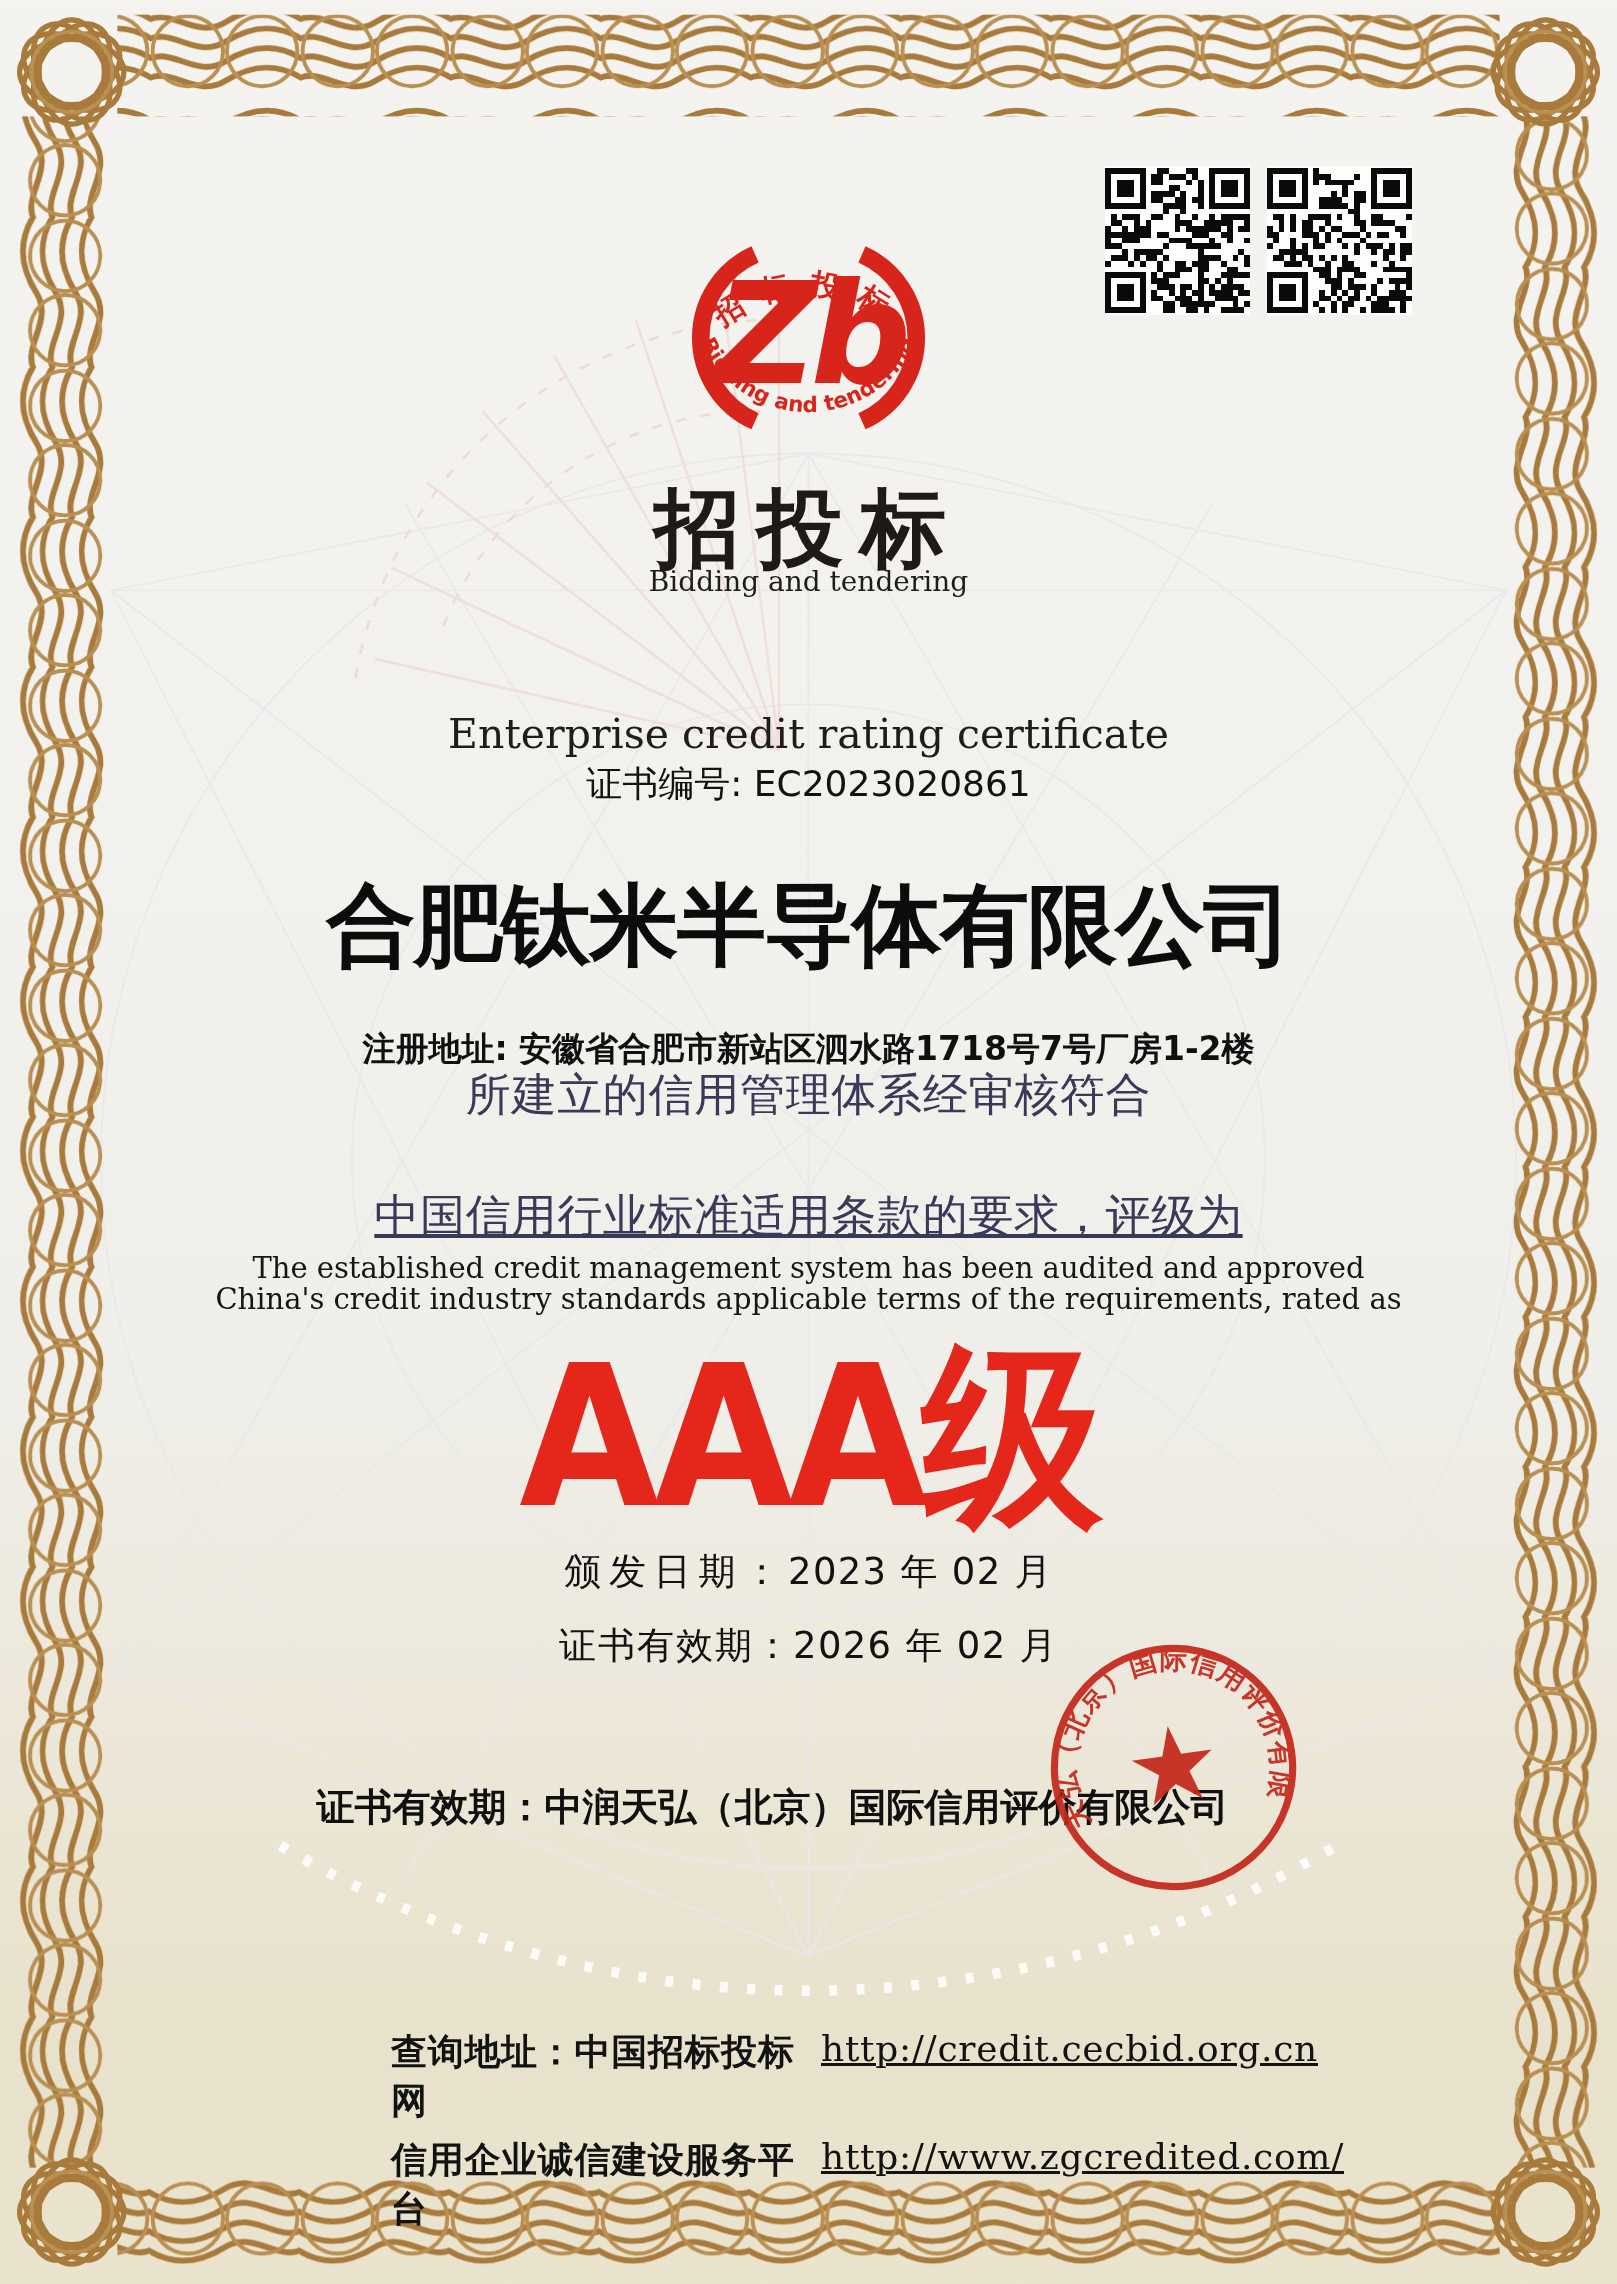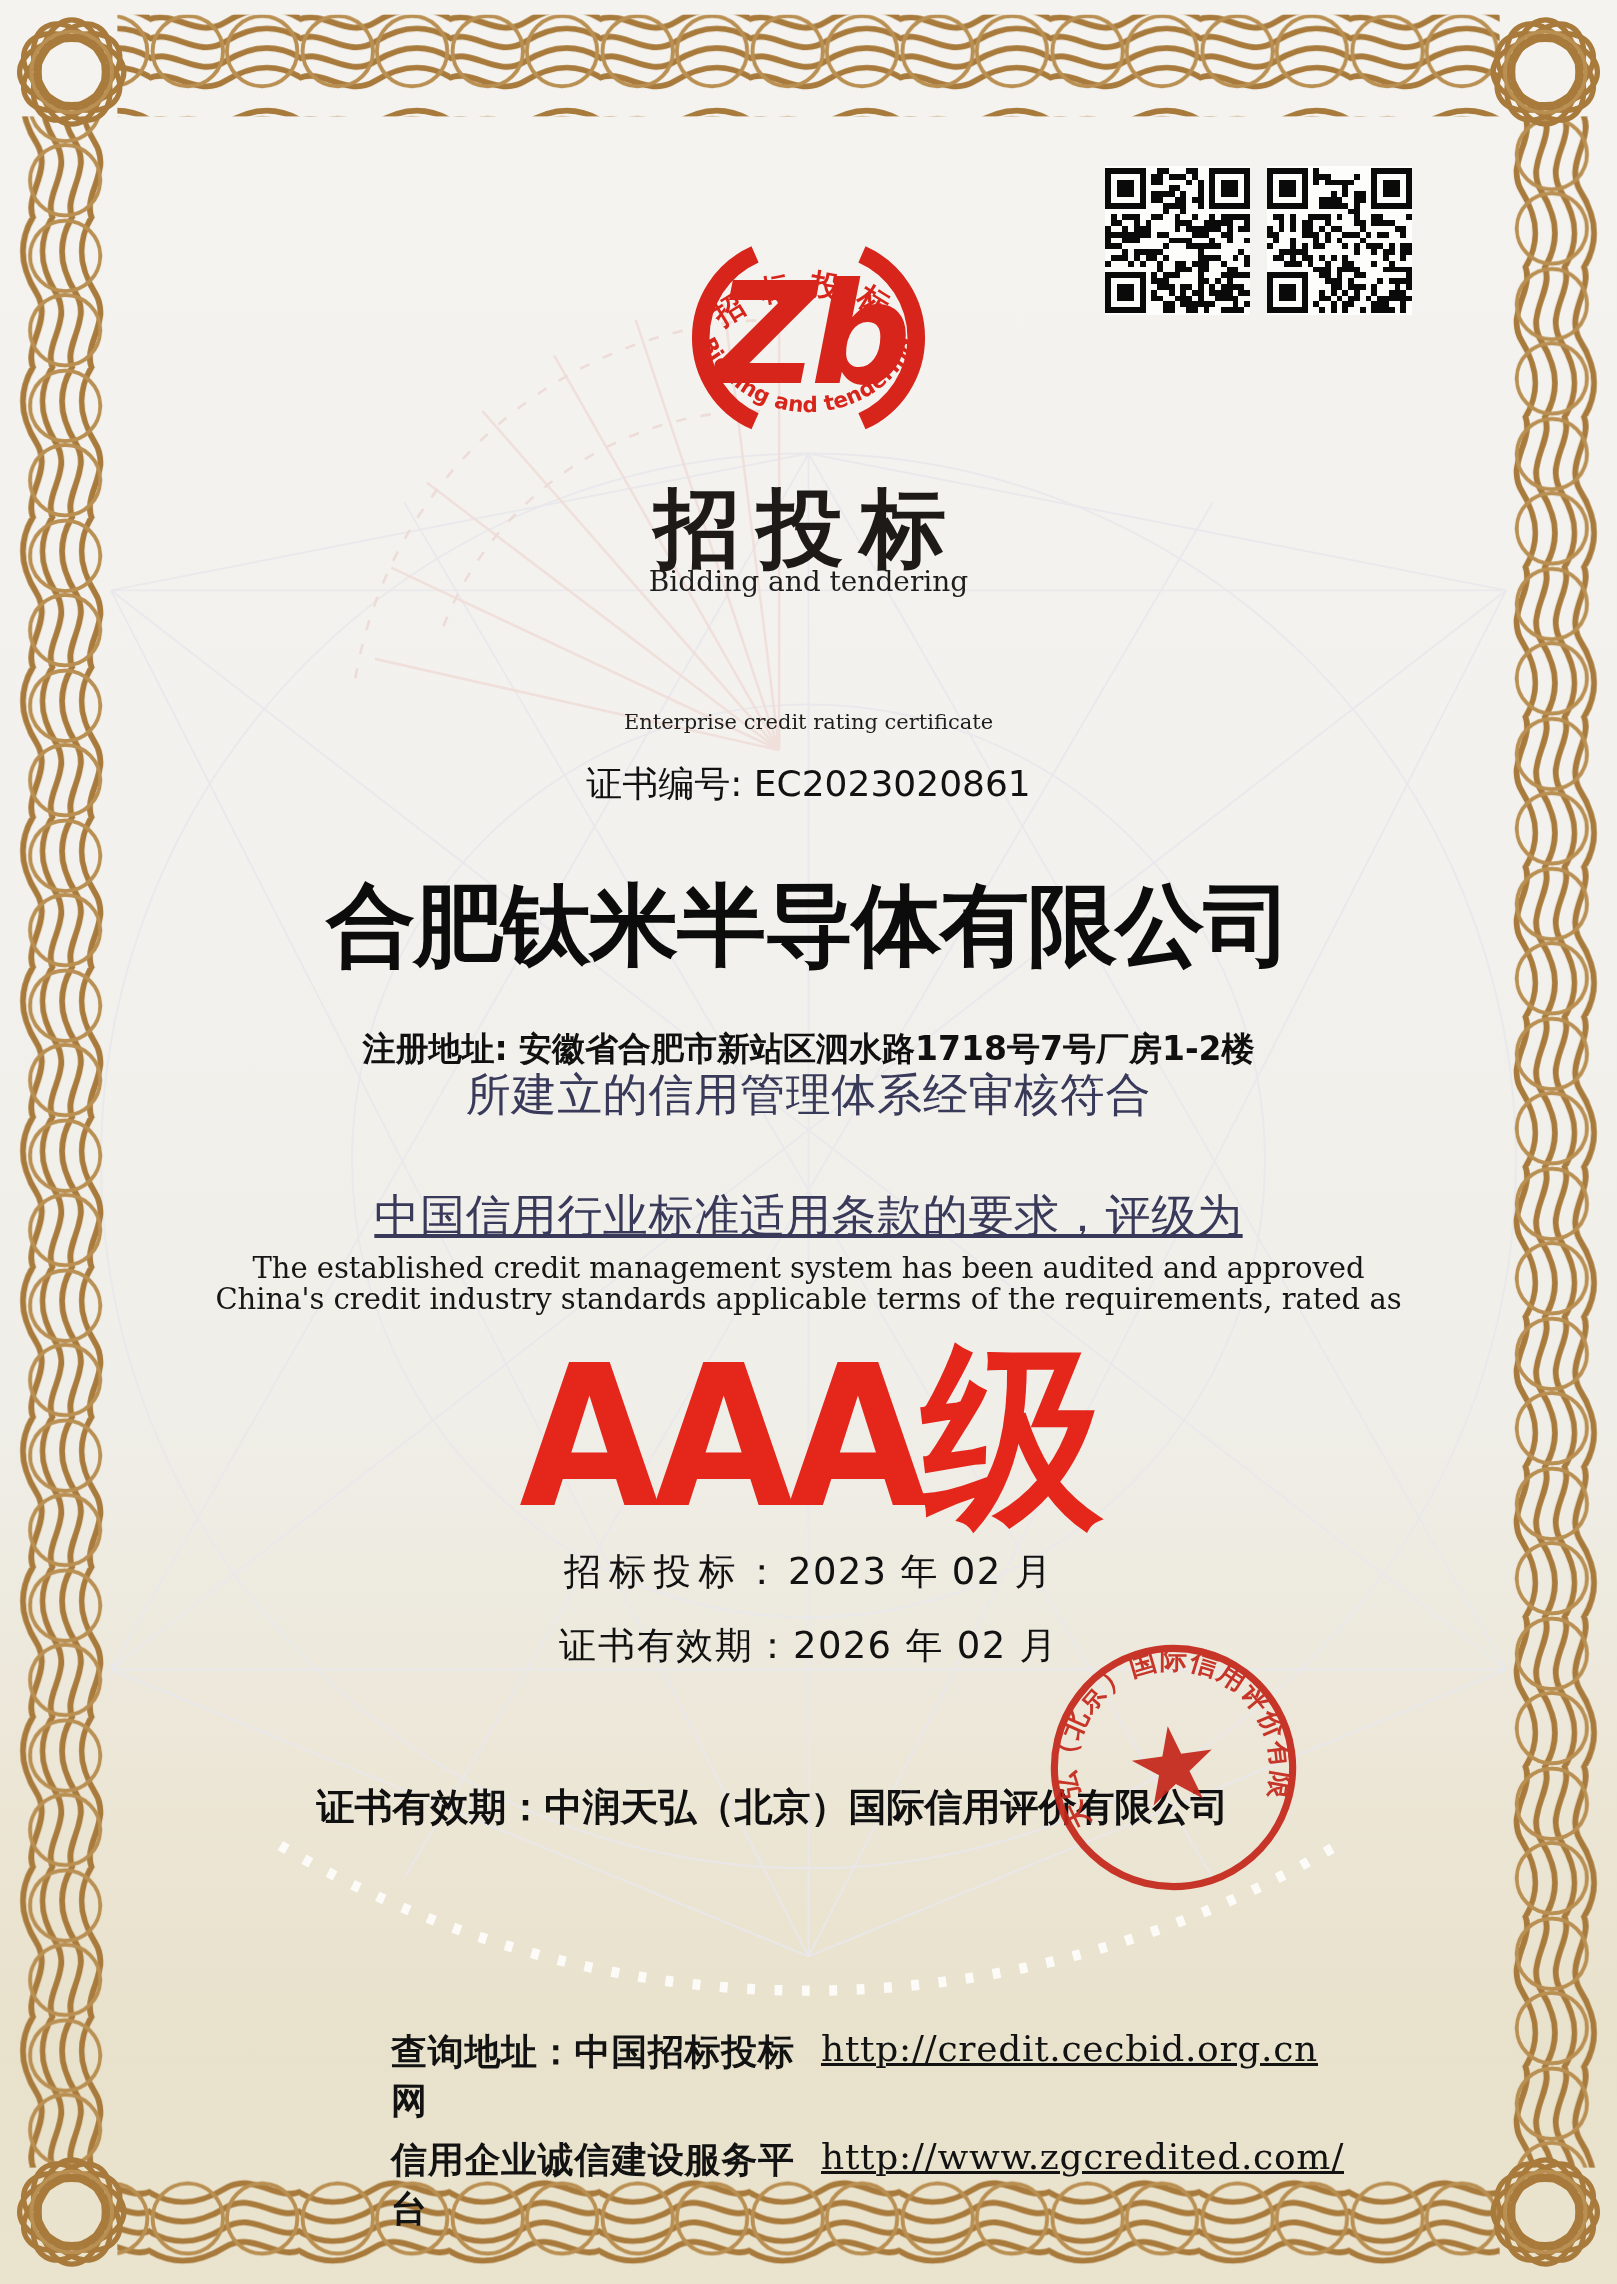--- a/index.html
+++ b/index.html
@@ -7,21 +7,21 @@
     position:relative;width:1617px;height:2284px;overflow:hidden;
     background:linear-gradient(180deg,#f4f3ef 0%,#f2f1ed 40%,#efeee8 62%,#ece6d6 78%,#e8e1cb 90%,#eae3ce 100%);
     font-family:"DejaVu Sans","Liberation Sans",sans-serif;
   }
   .layer{position:absolute;left:0;top:0;width:100%;height:100%;}
   .abs{position:absolute;left:0;right:0;text-align:center;white-space:nowrap;}
   .serif{font-family:"DejaVu Serif","Liberation Serif",serif;}
   .title-cn{top:471px;font-size:86px;font-weight:700;letter-spacing:17px;color:#1d1a17;}
   .title-en{top:565px;font-size:28px;font-weight:400;color:#1f1d1b;}
   .subtitle-cn{top:612px;font-size:93px;font-weight:700;letter-spacing:2.6px;color:#1d1a17;}
-  .subtitle-en{top:710px;font-size:21px;color:#1f1d1b;}
+  .subtitle-en{top:710px;font-size:41px;color:#1f1d1b;}
   .cert-no{top:760px;font-size:36px;font-weight:500;color:#121212;}
   .company{top:866px;font-size:89px;font-weight:900;letter-spacing:-1.3px;color:#0c0c0c;}
   .address{top:1027px;font-size:33px;font-weight:700;color:#101010;}
   .navy1{top:1065px;}
   .navy2{top:1186px;text-decoration:underline;}
   .navy{font-size:45px;font-weight:500;color:#39395a;letter-spacing:0.7px;}
   .en-stmt{font-size:29px;color:#161616;}
   .en1{top:1251px;}
   .en2{top:1282px;}
   .rating{top:1338px;font-size:197px;font-weight:900;line-height:1;color:#e5261b;letter-spacing:-6.5px;}
@@ -604,21 +604,21 @@
   <div class="abs address">注册地址: 安徽省合肥市新站区泗水路1718号7号厂房1-2楼</div>
 
   <div class="abs navy navy1">所建立的信用管理体系经审核符合</div>
   <div class="abs navy navy2">中国信用行业标准适用条款的要求，评级为</div>
   <div class="abs serif en-stmt en1">The established credit management system has been audited and approved</div>
   <div class="abs serif en-stmt en2">China's credit industry standards applicable terms of the requirements, rated as</div>
 
   <div class="abs rating"><span>AAA级</span></div>
 
   <div class="abs date-line issue">
-    <span class="date-label-wide">招标投标：</span><span class="date-value">2023 年 02 月</span>
+    <span class="date-label-wide">颁发日期：</span><span class="date-value">2023 年 02 月</span>
   </div>
   <div class="abs date-line valid">
     <span class="date-label">证书有效期：</span><span class="date-value">2026 年 02 月</span>
   </div>
 
   <div class="abs serif agency">
     <span>证书有效期：</span><span>中润天弘（北京）国际信用评价有限公司</span>
   </div>
 
   <svg class="stamp-svg" width="263" height="263" viewBox="0 0 404 404">

